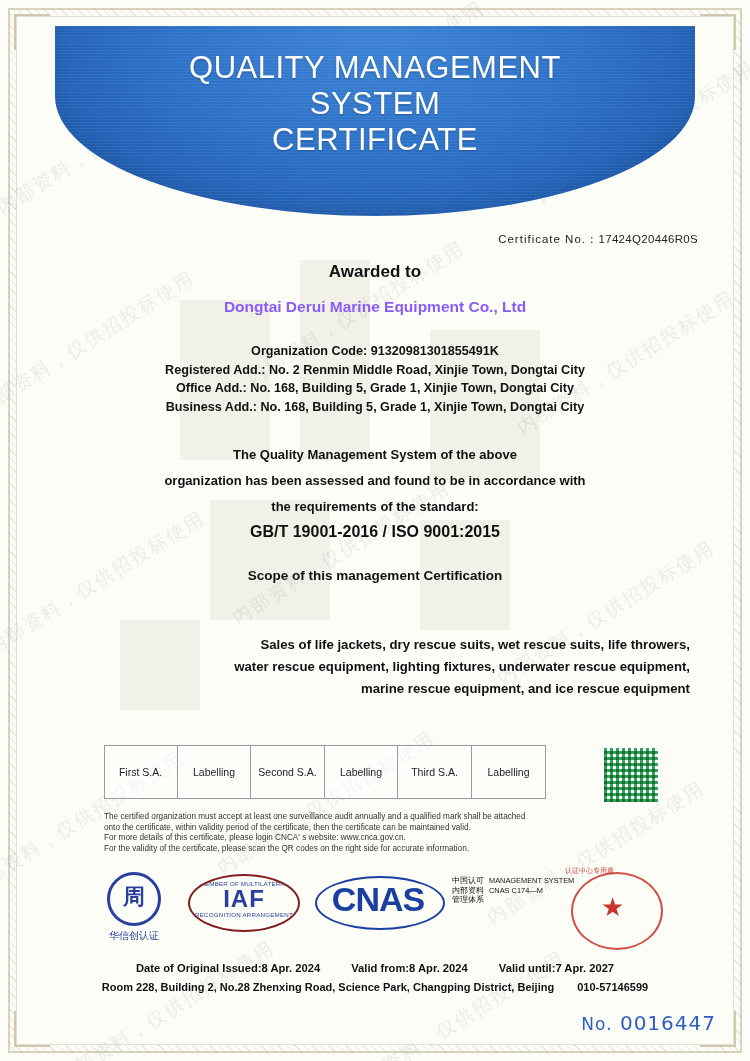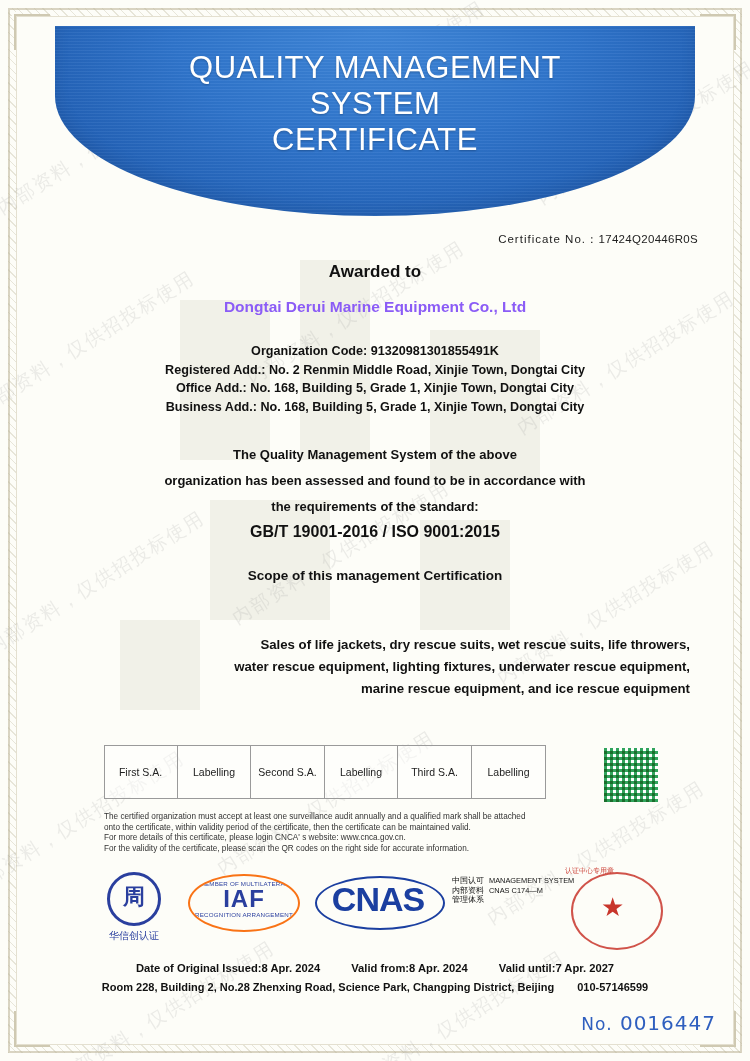--- a/index.html
+++ b/index.html
@@ -287,21 +287,21 @@
   .cnca-text {
     margin-top: 3px;
     font-size: 10px;
     color: #2a3f9e;
     font-family: "DejaVu Sans", sans-serif;
   }
   .logo-iaf {
     position: absolute;
     left: 128px; top: 2px;
     width: 112px; height: 58px;
-    border: 2px solid #f97316;
+    border: 2px solid #7f1d1d;
     border-radius: 50%;
     color: #2a3f9e;
     text-align: center;
     box-sizing: border-box;
     overflow: hidden;
   }
   .iaf-top { font-size: 6.2px; margin-top: 4px; letter-spacing: .2px; }
   .iaf-main { font-size: 24px; font-weight: bold; line-height: 24px; letter-spacing: 1px; }
   .iaf-bot { font-size: 6.2px; letter-spacing: .2px; line-height: 8px; }
   .logo-cnas {

